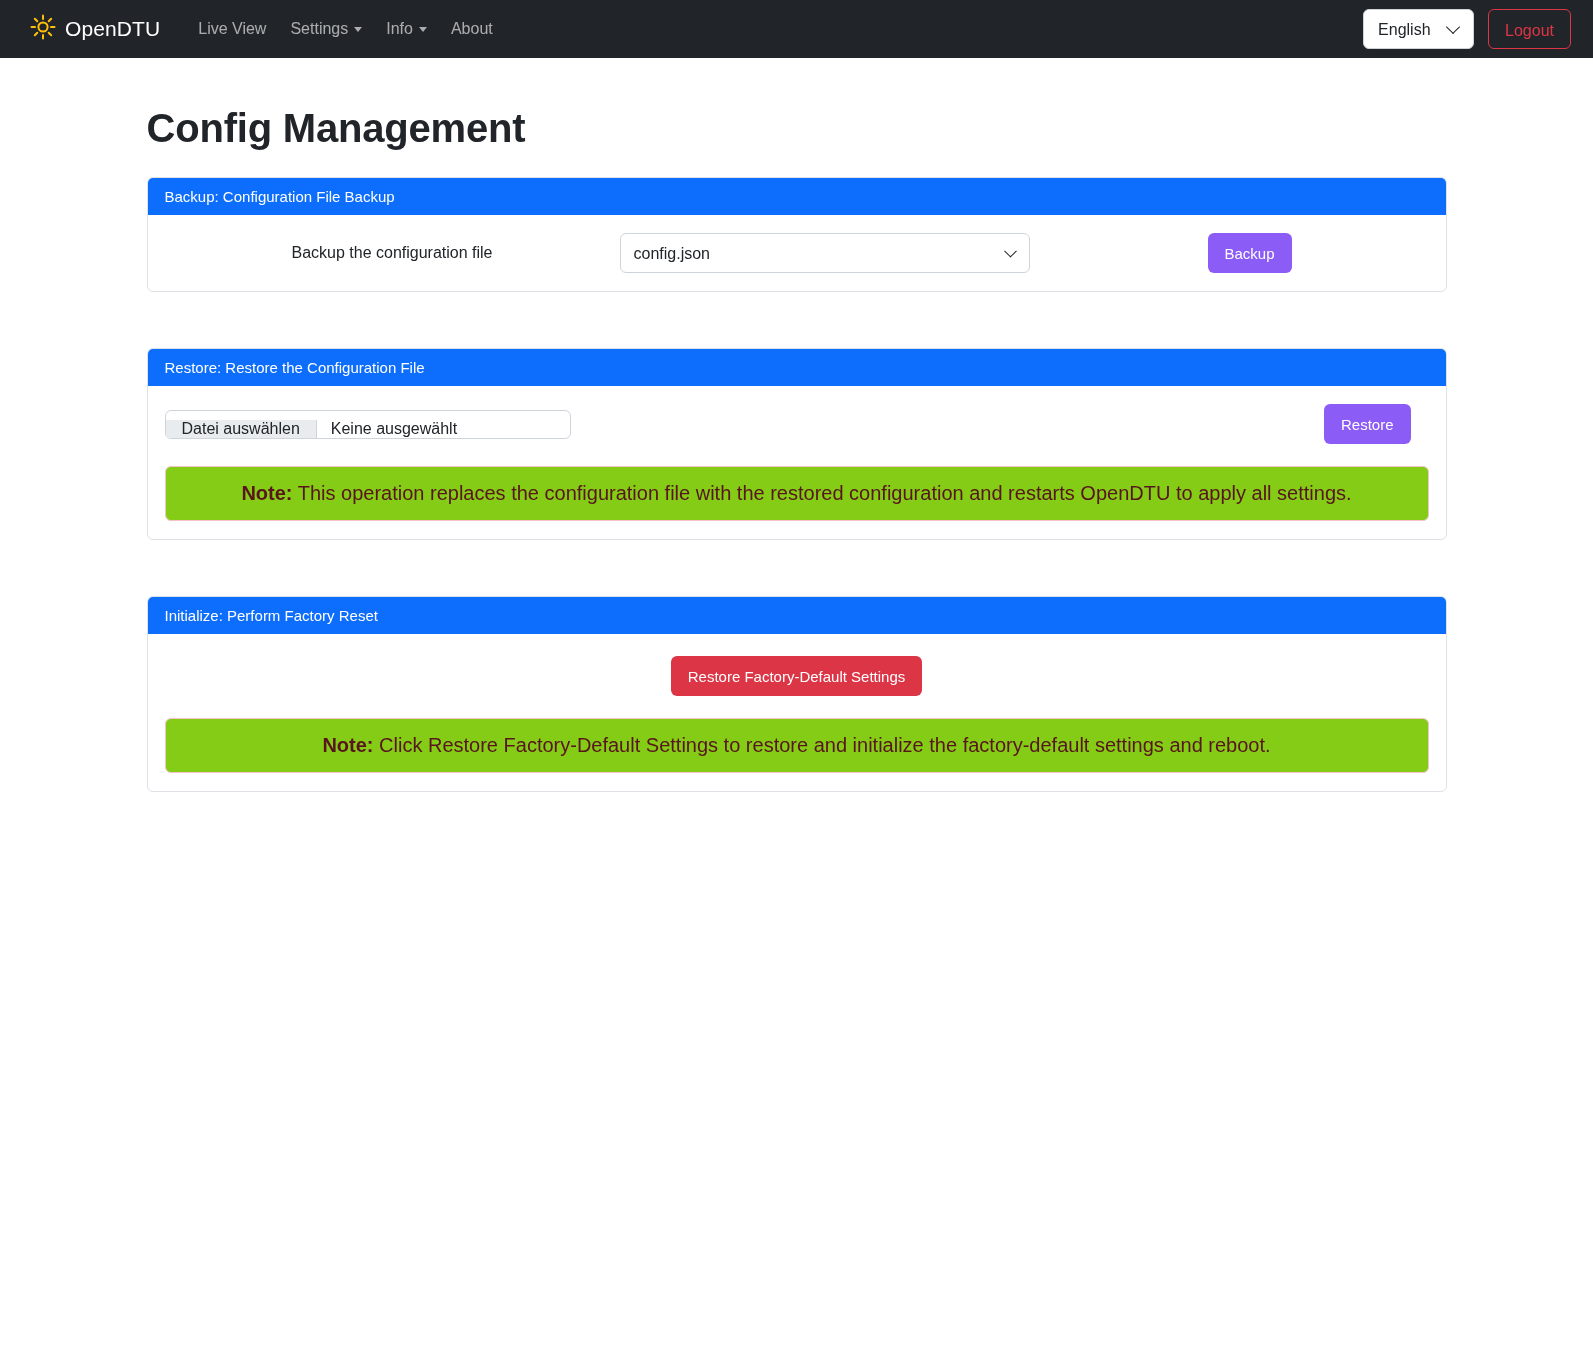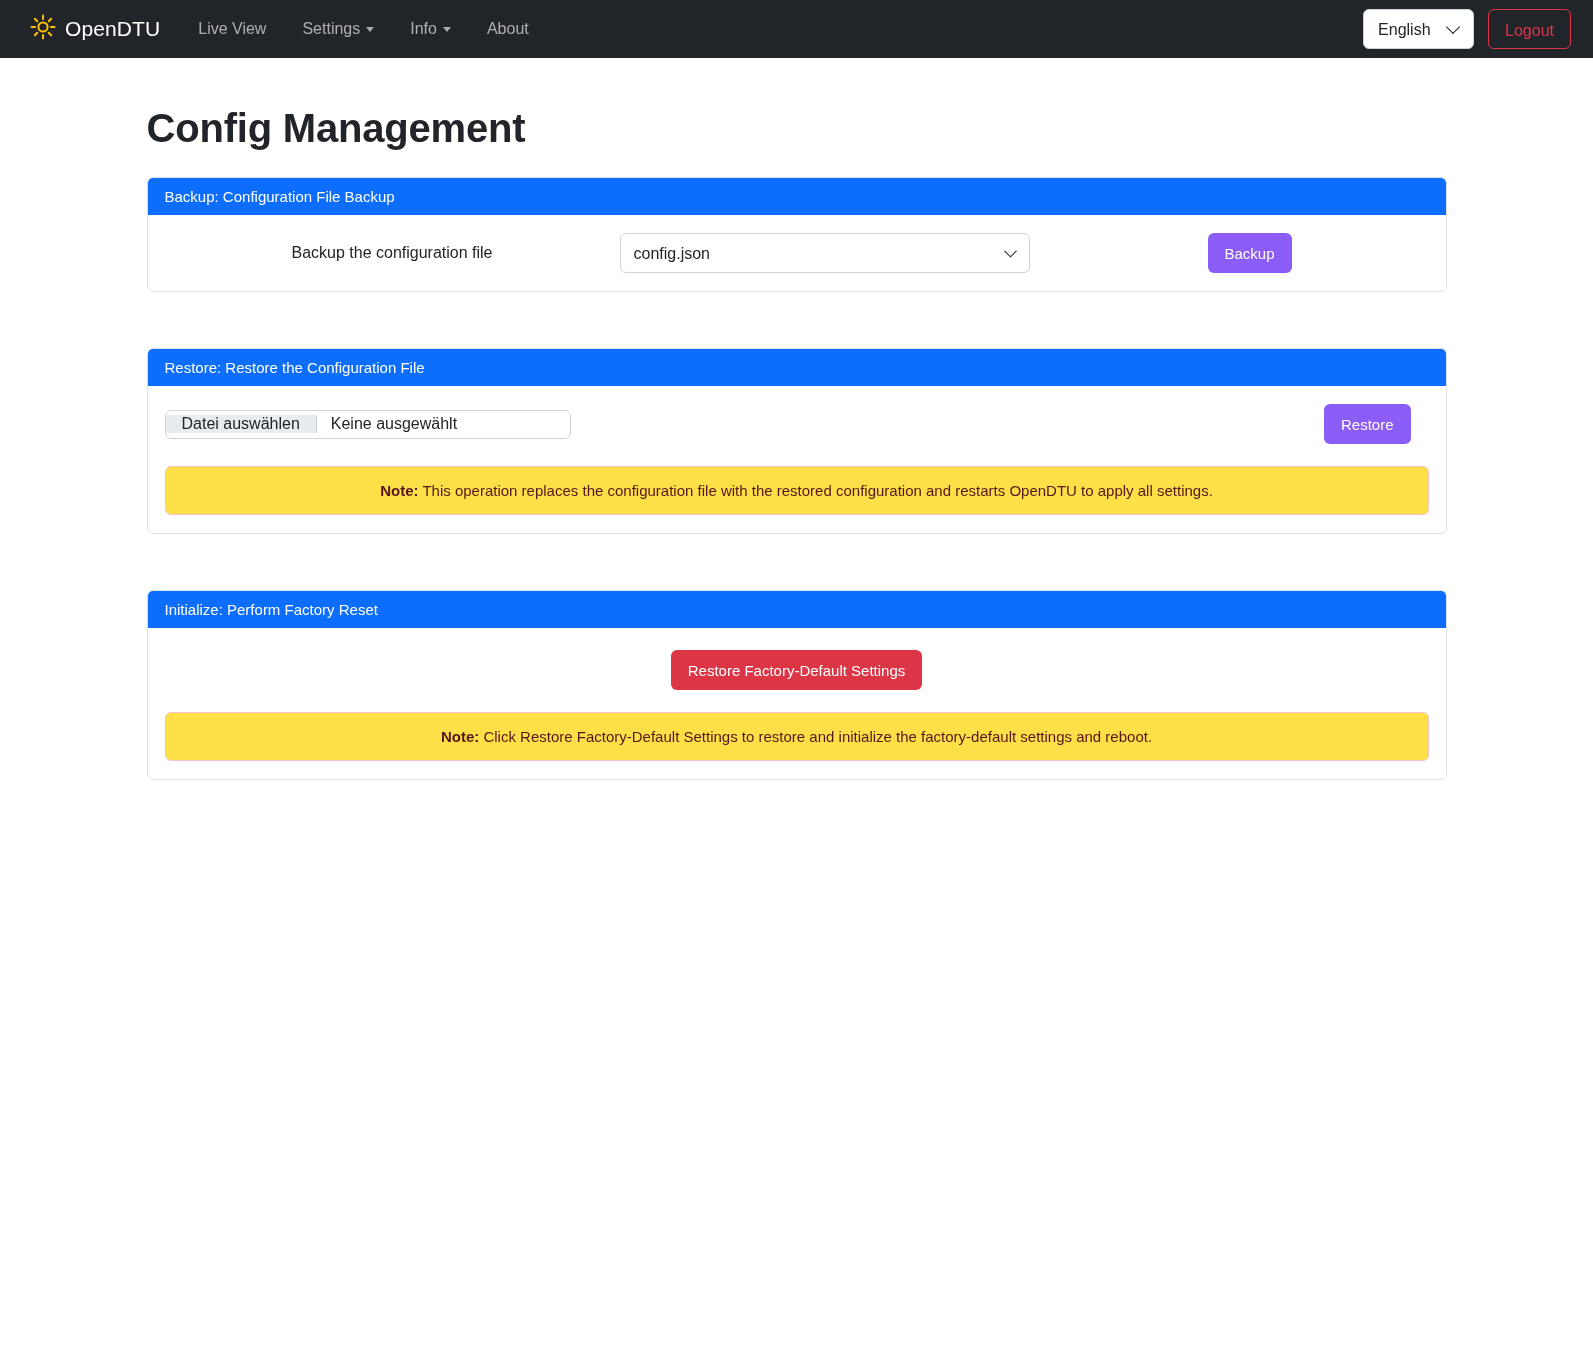--- a/index.html
+++ b/index.html
@@ -30,21 +30,21 @@
   }
   .brand-text {
     color: #ffffff;
     font-size: 21px;
     letter-spacing: .1px;
   }
   .sun-icon { display: block; }
   .nav-links {
     display: flex;
     align-items: center;
-    gap: 12px;
+    gap: 0px;
   }
   .nav-link {
     color: rgba(255,255,255,.62);
     font-size: 16px;
     padding: 8px 12px;
     cursor: pointer;
     white-space: nowrap;
     display: flex;
     align-items: center;
     gap: 5px;
@@ -180,21 +180,21 @@
 
   
   .restore-row {
     display: flex;
     align-items: center;
     gap: 19px;
   }
   .restore-select-wrap { width: 405px; position: relative; }
   .file-input {
     display: flex;
-    align-items: center;
+    align-items: flex-end;
     width: 406px;
     border: 1px solid #ced4da;
     border-radius: 6px;
     overflow: hidden;
     height: 29px;
     background: #fff;
   }
   .file-btn {
     background: #e9ecef;
     border-right: 1px solid #ced4da;
@@ -212,26 +212,26 @@
     padding: 0 14px;
     font-size: 16px;
     color: #212529;
   }
   .restore-btn-wrap {
     margin-left: auto;
     padding-right: 18px;
   }
 
   .note {
-    background: #fde047;
+    background: #84cc16;
     color: #58151c;
     border: 1px solid #f5c2c7;
     border-radius: 6px;
     padding: 15px 16px;
-    font-size: 15px;
+    font-size: 20px;
     text-align: center;
     margin-top: 22px;
   }
   .note b { font-weight: bold; }
 
   .center-row {
     display: flex;
     justify-content: center;
     padding-top: 4px;
   }

